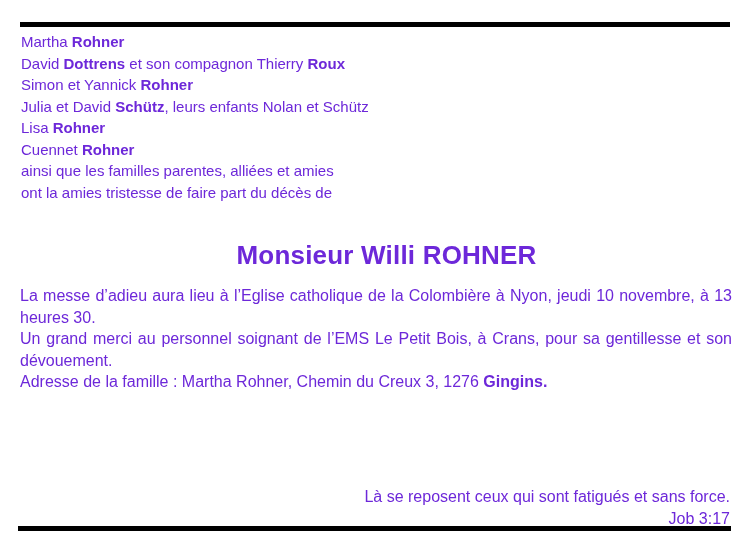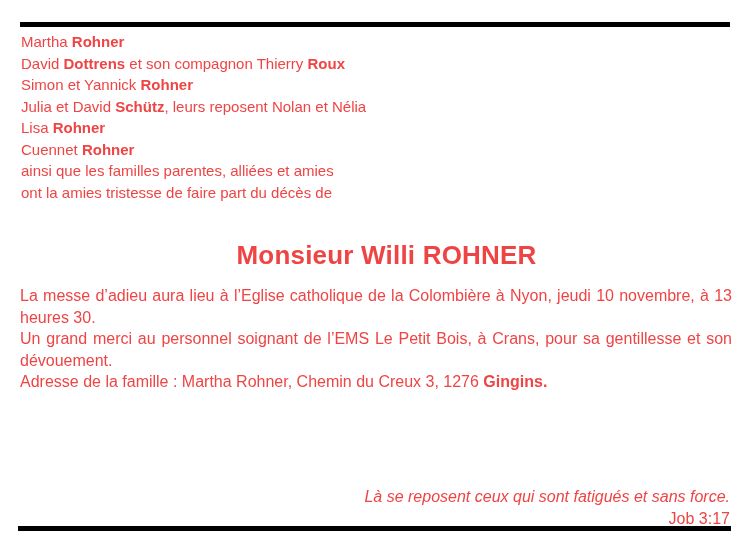--- a/index.html
+++ b/index.html
@@ -5,21 +5,21 @@
   html, body {
     margin: 0;
     padding: 0;
     background: #ffffff;
   }
   .page {
     position: relative;
     width: 753px;
     height: 559px;
     background: #ffffff;
-    color: #ef4444;
+    color: #6d28d9;
     font-family: "Liberation Sans", sans-serif;
     overflow: hidden;
   }
   .rule {
     position: absolute;
     height: 5px;
     background: #000000;
   }
   .rule.top {
     left: 20px;
@@ -68,41 +68,40 @@
   .quoteblock {
     position: absolute;
     right: 23px;
     top: 486px;
     width: 710px;
     text-align: right;
     font-size: 16px;
     line-height: 21.5px;
   }
   .quoteblock .quote {
-    font-style: italic;
   }
   .quoteblock .quote-ref {
     font-style: normal;
   }
   .b {
     font-weight: bold;
   }
 </style>
 </head>
 <body>
 
 <div class="page">
 
   <div class="rule top"></div>
 
   <div class="names">
     <div class="nline"><span>Martha </span><span class="b">Rohner</span></div>
     <div class="nline"><span>David </span><span class="b">Dottrens</span><span> et son compagnon Thierry </span><span class="b">Roux</span></div>
     <div class="nline"><span>Simon et Yannick </span><span class="b">Rohner</span></div>
-    <div class="nline"><span>Julia et David </span><span class="b">Schütz</span><span>, leurs reposent Nolan et Nélia</span></div>
+    <div class="nline"><span>Julia et David </span><span class="b">Schütz</span><span>, leurs enfants Nolan et Schütz</span></div>
     <div class="nline"><span>Lisa </span><span class="b">Rohner</span></div>
     <div class="nline"><span>Cuennet </span><span class="b">Rohner</span></div>
     <div class="nline"><span>ainsi que les familles parentes, alliées et amies</span></div>
     <div class="nline"><span>ont la amies tristesse de faire part du décès de</span></div>
   </div>
 
   <h1 class="title">Monsieur Willi ROHNER</h1>
 
   <div class="bodytext">
     <p><span>La messe d’adieu aura lieu à l’Eglise catholique de la Colombière à Nyon, jeudi 10 novembre, à 13 heures 30.</span></p>

